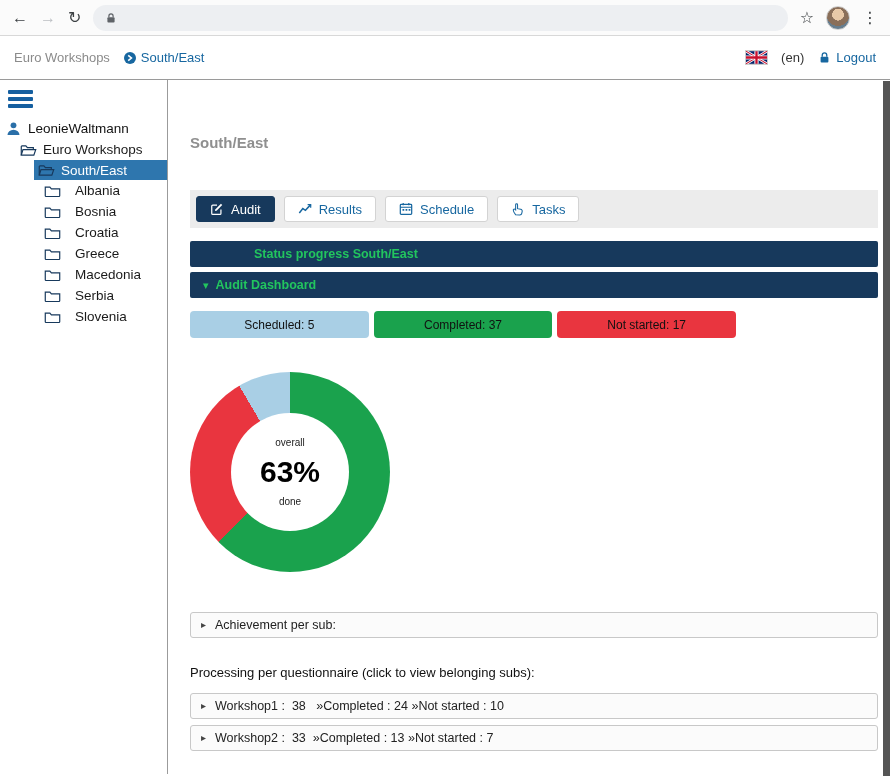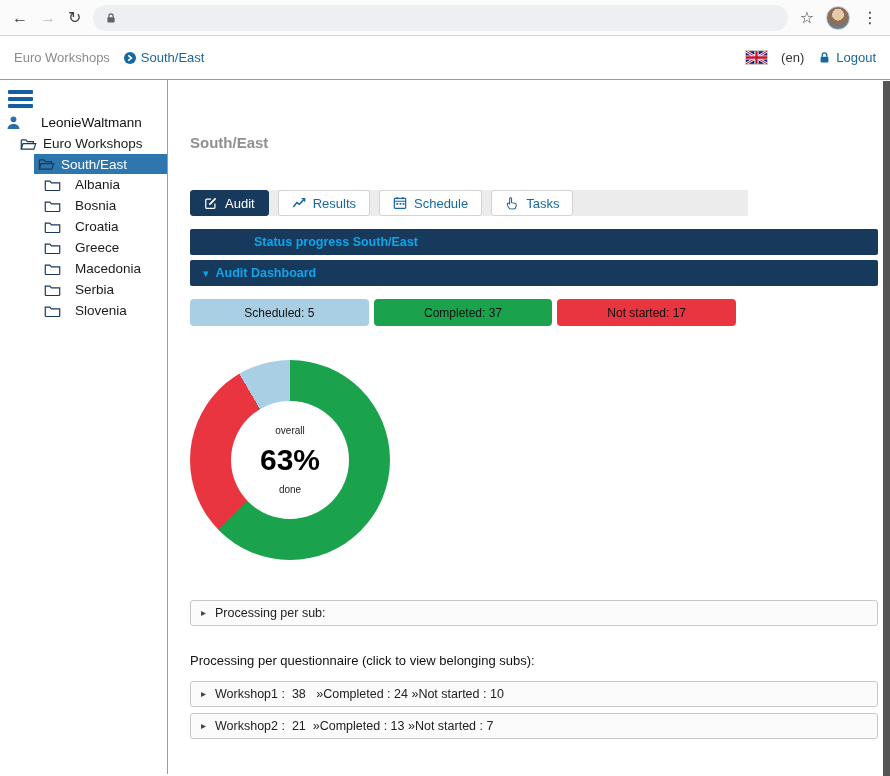--- a/index.html
+++ b/index.html
@@ -43,42 +43,42 @@
   .flag { width:21px; height:13px; cursor:pointer; outline:1px solid #ccc; }
   .locale { font-size:13px; color:#333; cursor:pointer; }
   .logout { display:flex; align-items:center; gap:5px; color:#1767a0; font-size:13px; cursor:pointer; }
   .lock-blue { width:13px; height:13px; color:#1767a0; }
 
   
   .page { display:flex; height:694px; }
   .sidebar { width:168px; border-right:1px solid #9b9b9b; padding-top:8px; flex-shrink:0; background:#fff; }
   .hamburger { margin:2px 0 0 8px; width:25px; cursor:pointer; }
   .hamburger i { display:block; height:4px; background:#155fa0; margin-bottom:3px; border-radius:1px; }
-  .user-row { display:flex; align-items:flex-end; gap:20px; margin:7px 0 3px 6px; font-size:13.5px; color:#111; cursor:pointer; }
+  .user-row { display:flex; align-items:flex-end; gap:7px; margin:13px 0 3px 6px; font-size:13.5px; color:#111; cursor:pointer; }
   .user-ic { width:15px; height:15px; flex-shrink:0; }
   .tree-row { display:flex; align-items:center; gap:6px; height:21px; font-size:13.5px; color:#1a1a1a; cursor:pointer; }
   .folder { width:17px; height:14px; flex-shrink:0; }
   .t-root { padding-left:20px; }
   .t-sel  { margin-left:34px; height:20px; padding-left:4px; background:#2e76ae; color:#fff; }
   .t-child{ padding-left:44px;gap:14px; }
 
   
   .content { flex:1; padding-left:22px; overflow:hidden; }
   .page-title { margin-top:54px; font-size:15px; font-weight:bold; color:#8f8f8f; }
-  .tabstrip { margin-top:39px; width:558px; background:#ececec; padding:0; display:flex; gap:9px; }
+  .tabstrip { margin-top:39px; width:688px; background:#ececec; padding:6px; display:flex; gap:9px; }
   .tab {
     display:flex; align-items:center; gap:7px; height:26px; padding:0 13px;
     font-size:13px; border-radius:3px; cursor:pointer;
     background:#fff; border:1px solid #d3d3d3; color:#1767a0;
   }
   .tab.active { background:#17395c; border-color:#17395c; color:#fff; }
   .ticon { width:14px; height:14px; flex-shrink:0; }
   .bar {
     width:688px; height:26px; background:#17395c; border-radius:2px;
-    color:#0ea5e9; font-size:12.5px; font-weight:bold; display:flex; align-items:center; cursor:pointer;
+    color:#22c55e; font-size:12.5px; font-weight:bold; display:flex; align-items:center; cursor:pointer;
   }
   .bar-status { margin-top:13px; padding-left:64px; }
   .bar-dash   { margin-top:5px;  padding-left:13px; gap:7px; }
   .caret { font-size:11px; line-height:1; }
   .plabel { margin-top:15px; font-size:13px; color:#111; }
   .plabel.q { margin-top:27px; }
   .pills { margin-top:13px; width:546px; display:flex; gap:5px; }
   .pill {
     flex:1; height:27px; border-radius:4px; display:flex; align-items:center;
     justify-content:center; font-size:12px; color:#111; cursor:pointer;
@@ -298,29 +298,29 @@
     <div class="donut" style="background: conic-gradient(rgb(26, 162, 77) 0deg, rgb(26, 162, 77) 225.763deg, rgb(233, 53, 63) 225.763deg, rgb(233, 53, 63) 329.492deg, rgb(169, 207, 229) 329.492deg, rgb(169, 207, 229) 360deg);">
       <div class="hole">
         <span class="c-top">overall</span>
         <span class="c-val">63%</span>
         <span class="c-bot">done</span>
       </div>
     </div>
 
     <div class="panel ach">
       <span class="arrow">▸</span>
-      <span>Processing per sub:</span>
+      <span>Achievement per sub:</span>
     </div>
 
     <div class="plabel q">Processing per questionnaire (click to view belonging subs):</div>
 
     <div class="panel w1">
       <span class="arrow">▸</span>
       <span class="pre">Workshop1 :  38   »Completed : 24 »Not started : 10</span>
     </div>
     <div class="panel w2">
       <span class="arrow">▸</span>
-      <span class="pre">Workshop2 :  21  »Completed : 13 »Not started : 7</span>
+      <span class="pre">Workshop2 :  33  »Completed : 13 »Not started : 7</span>
     </div>
   </main>
 </div>
 
 <div class="scrollbar"></div>
 
 </body></html>

